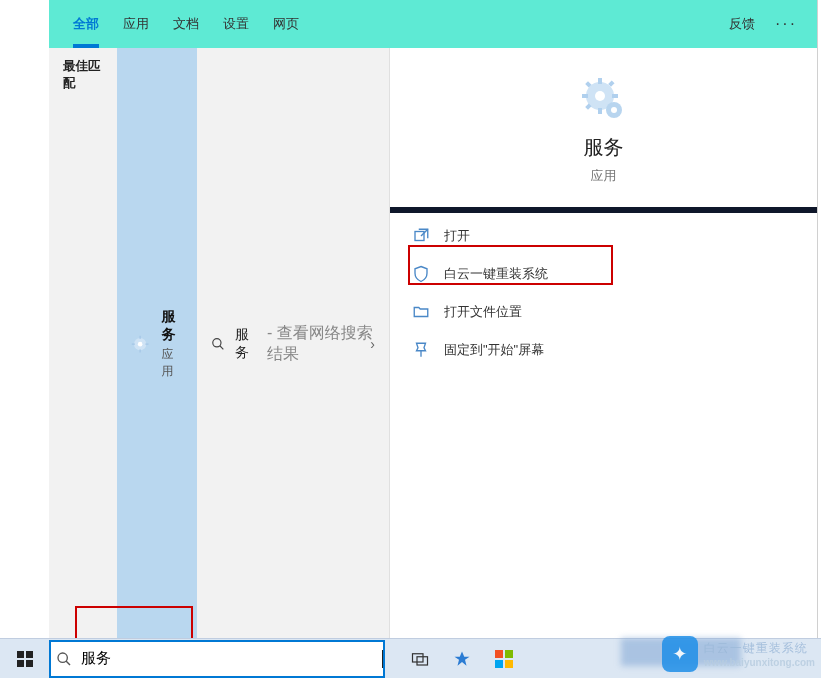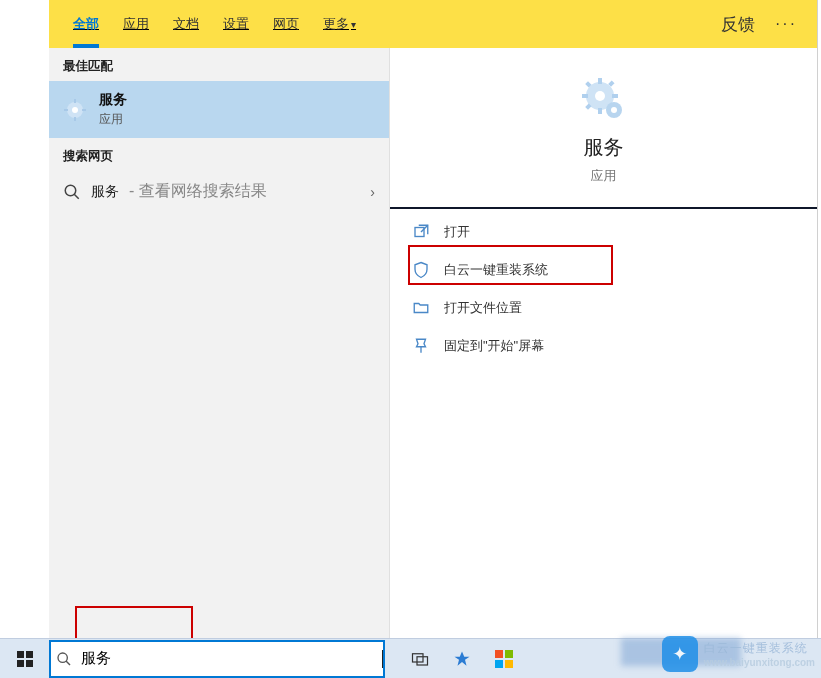--- a/index.html
+++ b/index.html
@@ -1,30 +1,30 @@
 <!DOCTYPE html>
 <html><head>
 <meta charset="utf-8">
 <style>
   * { margin:0; padding:0; box-sizing:border-box; font-family:"Microsoft YaHei","Segoe UI",sans-serif; }
   body { width:821px; height:678px; background:#fff; position:relative; overflow:hidden; }
   
   .search-panel { position:absolute; left:49px; top:0; width:769px; height:640px; background:#f2f2f2; display:flex; flex-direction:column; border-right:1px solid #d0d0d0;}
   
-  .tabs-row { height:48px; display:flex; align-items:flex-start; background:#fde047; padding:0 12px; position:relative;text-decoration:underline;}
+  .tabs-row { height:48px; display:flex; align-items:flex-start; background:#5eead4; padding:0 12px; position:relative;}
   .tab { padding:0 12px; height:48px; line-height:48px; font-size:13px; color:#333; cursor:pointer; }
   .tab.active { color:#0078d4; font-weight:600; position:relative;}
   .tab.active::after { content:""; position:absolute; bottom:0; left:12px; right:12px; height:4px; background:#0078d4;}
   .more-arrow { font-size:10px; margin-left:2px;}
   .tabs-right { position:absolute; right:12px; top:0; height:48px; display:flex; align-items:center;}
-  .feedback { font-size:17px; color:#333; padding:0 12px; cursor:pointer;}
+  .feedback { font-size:13px; color:#333; padding:0 12px; cursor:pointer;}
   .ellipsis { font-size:16px; color:#333; padding:0 8px; cursor:pointer; letter-spacing:2px;}
   
   .content-row { flex:1; display:flex; }
-  .left-col { width:340px; background:#f2f2f2; display:flex; flex-direction:column;}
+  .left-col { width:340px; background:#f2f2f2; display:flex; }
   .right-col { flex:1; background:#fff; border-left:1px solid #e0e0e0;}
   
   .section-header { font-size:12.5px; font-weight:600; color:#222; padding:10px 14px 6px;}
   
   .best-match { background:#b9d7ef; margin:0; padding:10px 14px; display:flex; align-items:center; gap:12px; cursor:pointer;}
   .gear-ico { width:24px; height:24px; display:flex; align-items:center; justify-content:center;}
   .bm-txt .title { font-size:14px; font-weight:700; color:#111;}
   .bm-txt .sub { font-size:12px; color:#555; margin-top:2px;}
   
   .web-row { display:flex; align-items:center; padding:10px 14px; gap:10px; cursor:pointer; position:relative;}
@@ -33,21 +33,21 @@
   .web-row .hint { font-size:16px; color:#888;}
   .web-row .chev { position:absolute; right:14px; color:#666; font-size:14px;}
   
   .docs { font-size:13px; font-weight:600; color:#222; padding:8px 14px;}
   
   .right-head { text-align:center; padding-top:28px; padding-bottom:22px;}
   .big-gear { width:48px; height:48px; margin:0 auto 10px;}
   .right-head .title { font-size:20px; color:#222; }
   .right-head .sub { font-size:13px; color:#777; margin-top:6px;}
   
-  .actions { border-top:2px solid #0f172a; padding:4px 0;}
+  .actions { border-top:6px solid #0f172a; padding:4px 0;}
   .action { display:flex; align-items:center; gap:14px; padding:10px 22px; cursor:pointer; font-size:13px; color:#333;}
   .aico { width:18px; height:18px; color:#4a88c7; display:flex; align-items:center; justify-content:center;}
   .aico svg { width:18px; height:18px; }
   
   .hl-open { position:absolute; border:2px solid #cc0000; pointer-events:none;}
   .hl1 { left:408px; top:245px; width:205px; height:40px;}
   .hl2 { left:75px; top:606px; width:118px; height:56px;}
   
   .taskbar { position:absolute; left:0; bottom:0; width:821px; height:40px; background:#dce7f3; display:flex; align-items:center; border-top:1px solid #c0cde0;}
   .start-btn { width:49px; height:40px; display:flex; align-items:center; justify-content:center; cursor:pointer;}
@@ -70,21 +70,20 @@
 </head>
 <body>
 
 <div class="search-panel">
   <div class="tabs-row">
     <div class="tab active">全部</div>
     <div class="tab">应用</div>
     <div class="tab">文档</div>
     <div class="tab">设置</div>
     <div class="tab">网页</div>
-    <div class="tab"><span>更多</span><span class="more-arrow">▾</span></div>
     <div class="tabs-right">
       <div class="feedback">反馈</div>
       <div class="ellipsis">···</div>
     </div>
   </div>
 
   <div class="content-row">
     <div class="left-col">
       <div class="section-header">最佳匹配</div>
       <div class="best-match">
@@ -99,21 +98,20 @@
                 <rect x="19" y="11" width="4" height="2"></rect>
               </g>
             </svg>
         </div>
         <div class="bm-txt">
           <div class="title">服务</div>
           <div class="sub">应用</div>
         </div>
       </div>
 
-      <div class="section-header">搜索网页</div>
       <div class="web-row">
         <svg class="sico" viewBox="0 0 24 24" fill="none" stroke="currentColor" stroke-width="2">
             <circle cx="10" cy="10" r="7"></circle>
             <line x1="21" y1="21" x2="15" y2="15"></line>
           </svg>
         <span class="q">服务</span>
         <span class="hint"> - 查看网络搜索结果</span>
         <span class="chev">›</span>
       </div>
 

